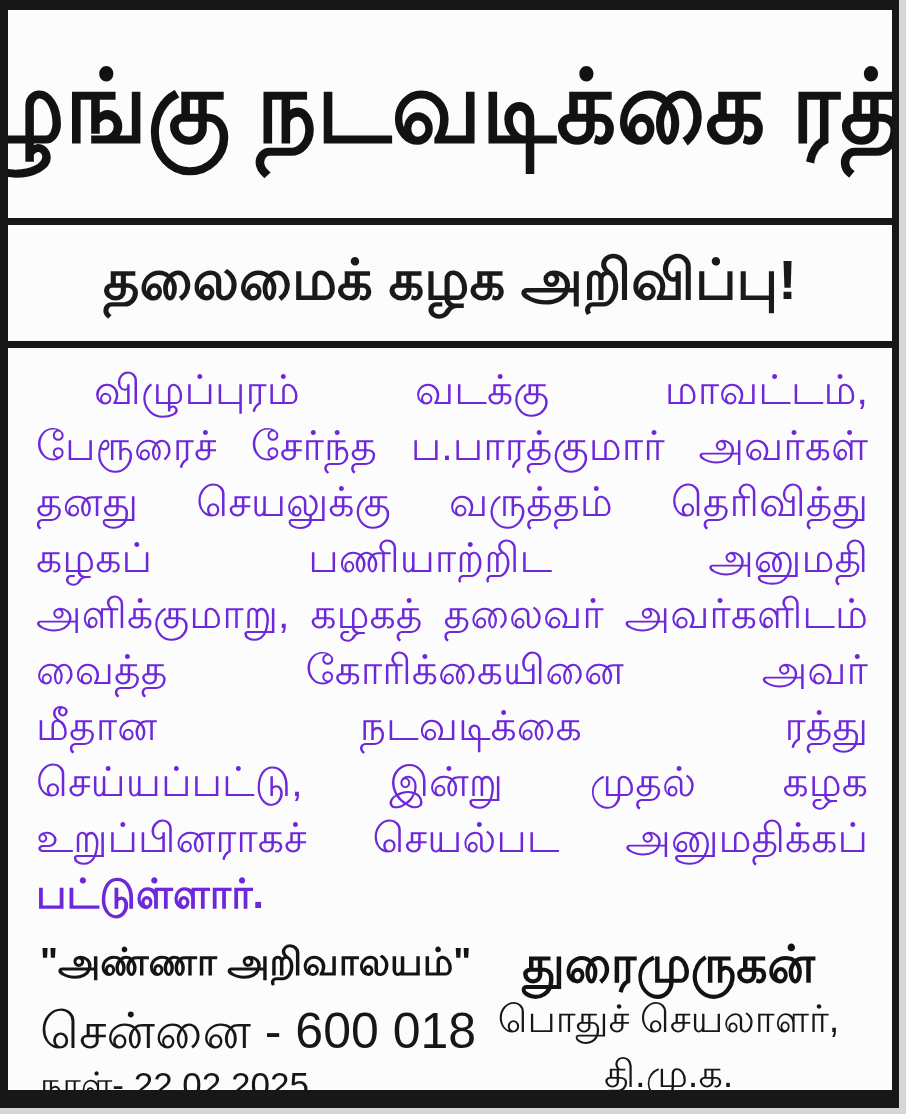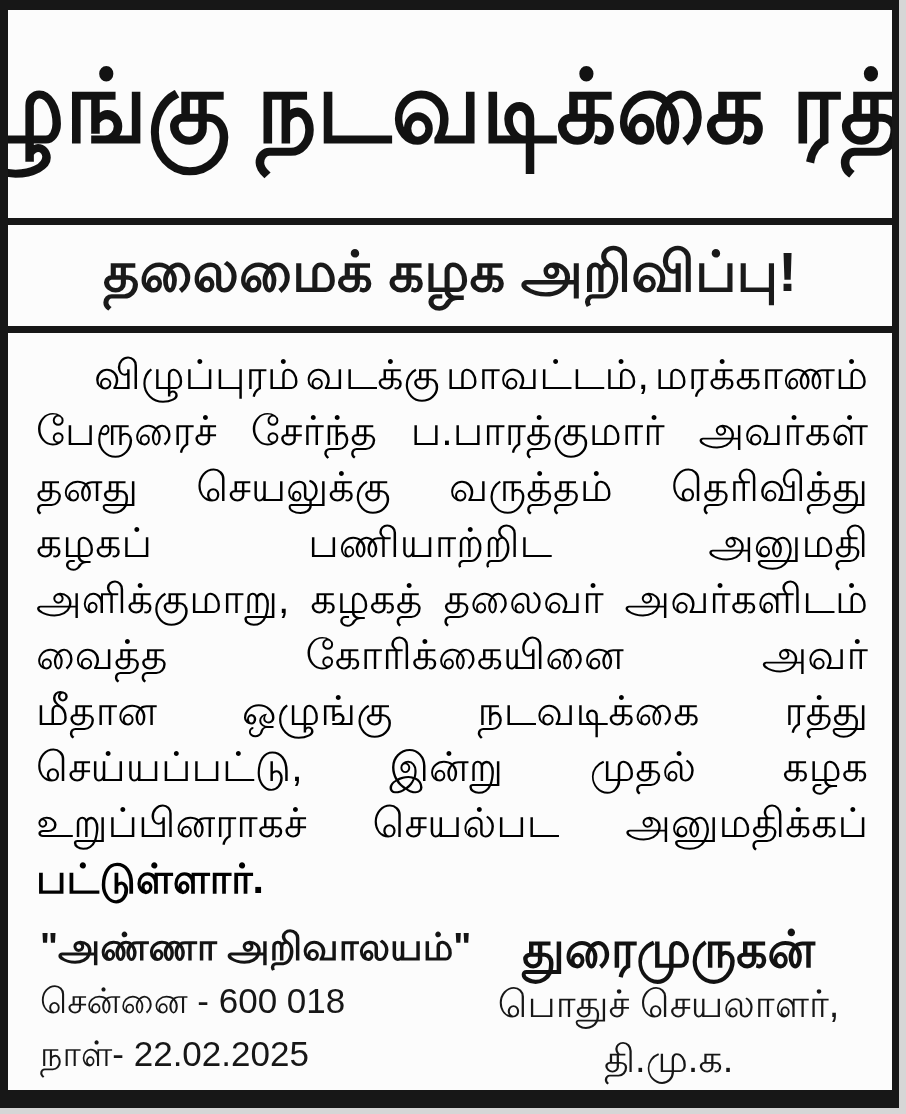--- a/index.html
+++ b/index.html
@@ -44,21 +44,21 @@
   }
   .title-text {
     font-size: 94px;
     font-weight: 900;
     letter-spacing: 0px;
     white-space: nowrap;
     transform: scaleY(1.08);
     color: #121212;
   }
   .subtitle-banner {
-    height: 101px;
+    height: 116px;
     flex: none;
     display: flex;
     align-items: center;
     justify-content: center;
     overflow: hidden;
   }
   .subtitle-text {
     font-size: 56px;
     font-weight: 600;
     white-space: nowrap;
@@ -70,21 +70,21 @@
     display: flex;
     flex-direction: column;
     overflow: hidden;
   }
   .body-paragraph {
     flex: none;
   }
   .body-line {
     font-size: 41px;
     line-height: 56px;
-    color: #000000;
+    color: #6d28d9;
     text-align: justify;
     text-align-last: justify;
     white-space: nowrap;
     display: flex;
     justify-content: space-between;
   }
   
   .body-line::after { content: none; }
   .body-line.first {
     padding-left: 58px;
@@ -103,21 +103,22 @@
   .footer-left {
     padding-left: 4px;
     line-height: 53px;
   }
   .footer-office {
     font-size: 38px;
     font-weight: bold;
     color: #141414;
   }
   .footer-city {
-    font-size: 35px;
+    font-size: 50px;
+    margin-top: 16px;
   }
   .footer-date {
     font-size: 35px;
   }
   .footer-right {
     width: 46%;
     text-align: center;
     padding-right: 8px;
   }
   .signatory-name {
@@ -152,21 +153,20 @@
   </div>
 
   <div class="divider"></div>
 
   <div class="body-section">
     <div class="body-paragraph">
       <div class="body-line first">
           <span>விழுப்புரம்</span>
           <span>வடக்கு</span>
           <span>மாவட்டம்,</span>
-          <span>மரக்காணம்</span>
         </div>
       <div class="body-line">
           <span>பேரூரைச்</span>
           <span>சேர்ந்த</span>
           <span>ப.பாரத்குமார்</span>
           <span>அவர்கள்</span>
         </div>
       <div class="body-line">
           <span>தனது</span>
           <span>செயலுக்கு</span>
@@ -184,21 +184,20 @@
           <span>தலைவர்</span>
           <span>அவர்களிடம்</span>
         </div>
       <div class="body-line">
           <span>வைத்த</span>
           <span>கோரிக்கையினை</span>
           <span>அவர்</span>
         </div>
       <div class="body-line">
           <span>மீதான</span>
-          <span>ஒழுங்கு</span>
           <span>நடவடிக்கை</span>
           <span>ரத்து</span>
         </div>
       <div class="body-line">
           <span>செய்யப்பட்டு,</span>
           <span>இன்று</span>
           <span>முதல்</span>
           <span>கழக</span>
         </div>
       <div class="body-line">

